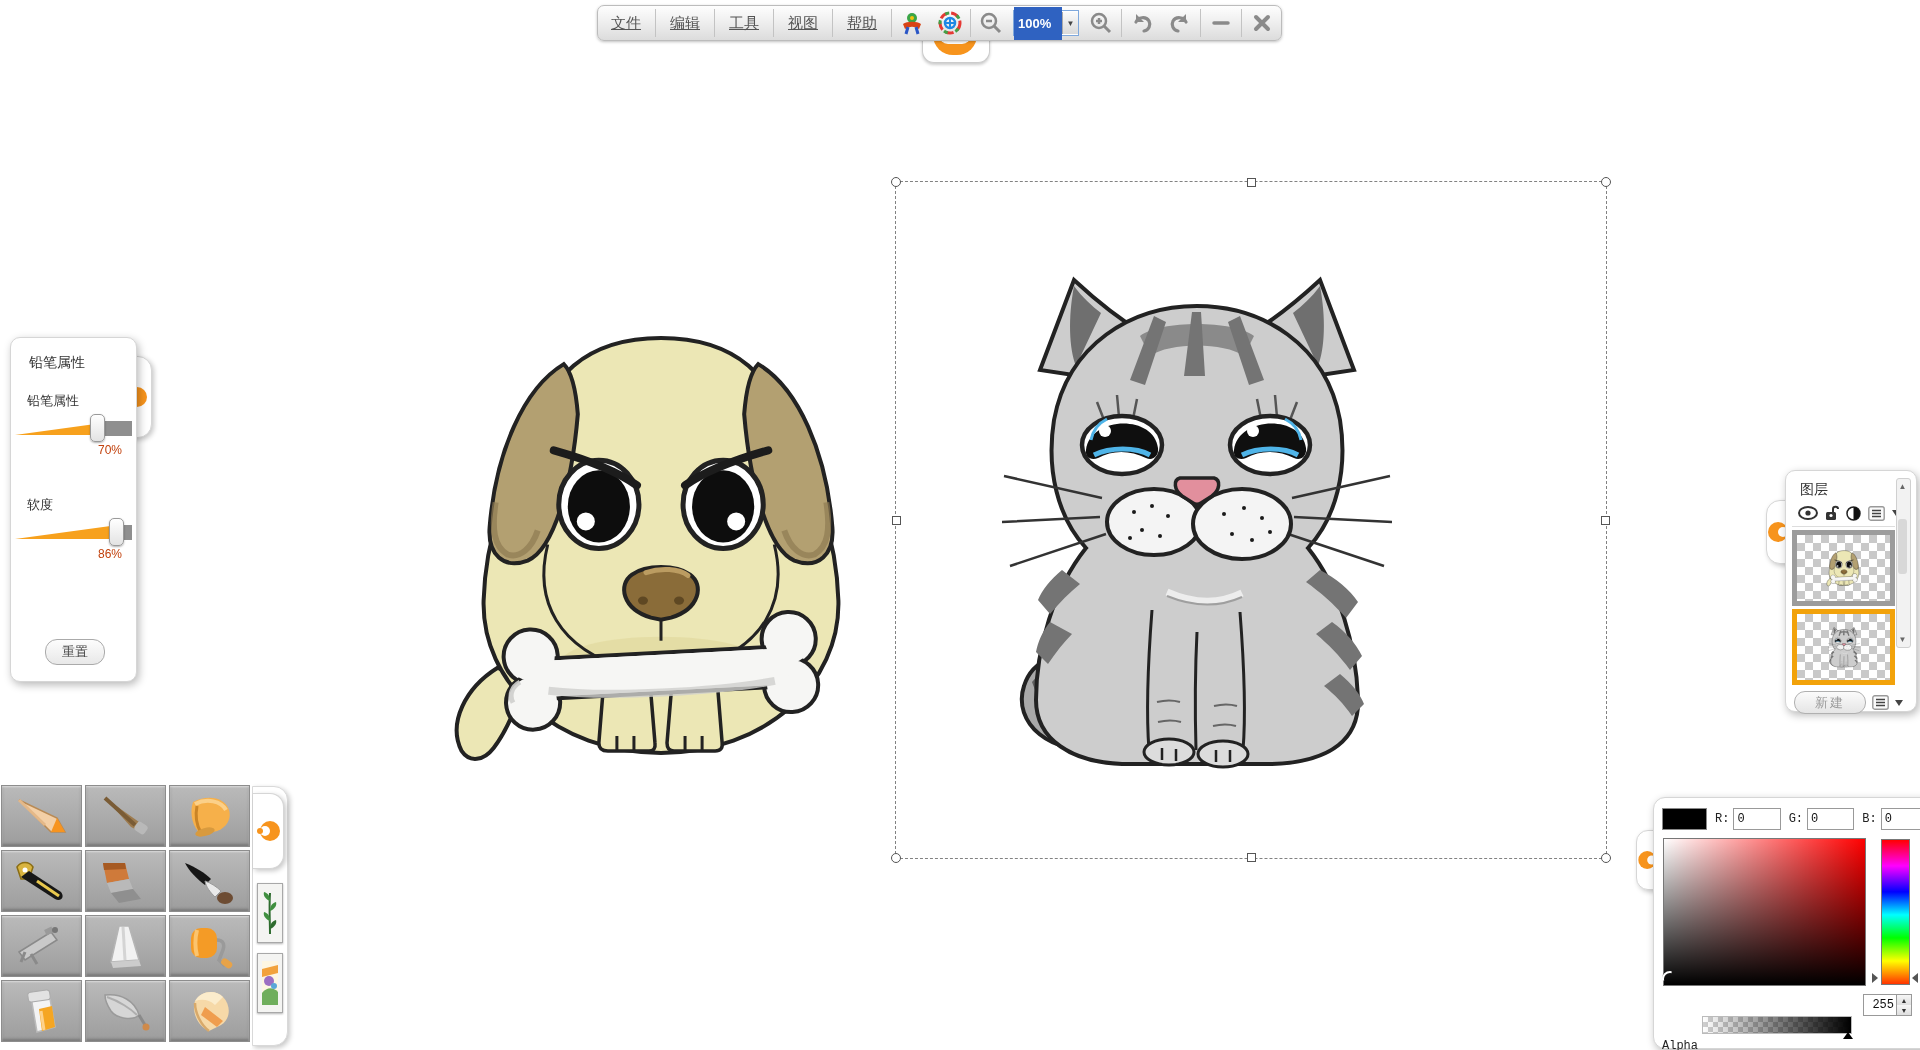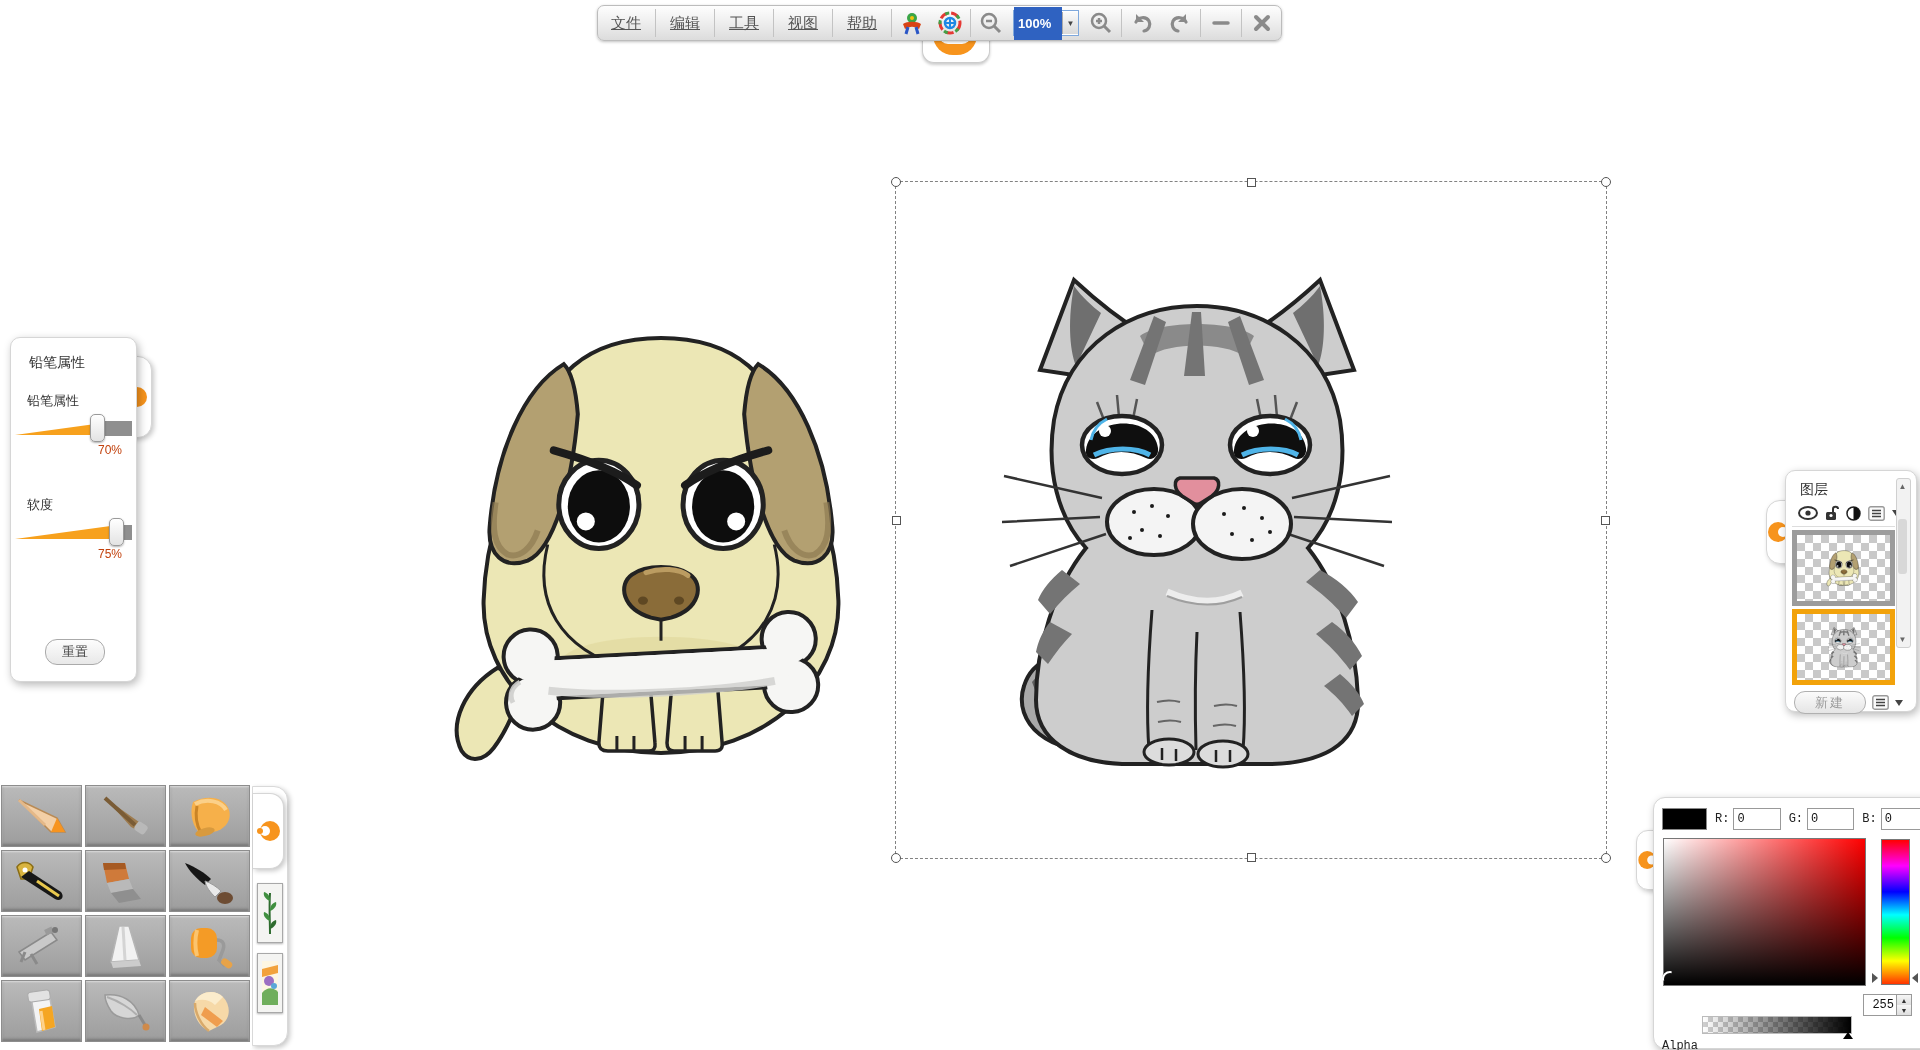--- a/index.html
+++ b/index.html
@@ -362,21 +362,21 @@
   </div>
   <div class="slider-value">70%</div>
   <div class="p-label" style="margin-top:39px">软度</div>
   <div class="slider">
     <svg class="slider-fill" viewBox="0 0 100 18" preserveAspectRatio="none" style="clip-path: inset(0px 14% 0px 0px);">
       <polygon points="0,17 100,1 100,17" fill="#f7a11d"></polygon>
     </svg>
     <div class="slider-rest" style="left: 86%; width: 14%;"></div>
     <div class="slider-handle" style="left: calc(86% - 7px);"></div>
   </div>
-  <div class="slider-value">75%</div>
+  <div class="slider-value">86%</div>
   <div class="reset-btn">重置</div>
 </div>
 
 <div class="abs palette-rail">
   <div class="side-tab" style="position:absolute;left:0;top:6px;width:30px;height:74px;border-radius:0 14px 14px 0;border-left:none;">
     <svg class="orange-glyph" width="24" height="40" viewBox="0 0 24 40">
         <use href="#orange-handle"></use>
       </svg>
   </div>
   <div class="stamp" style="top:96px">

